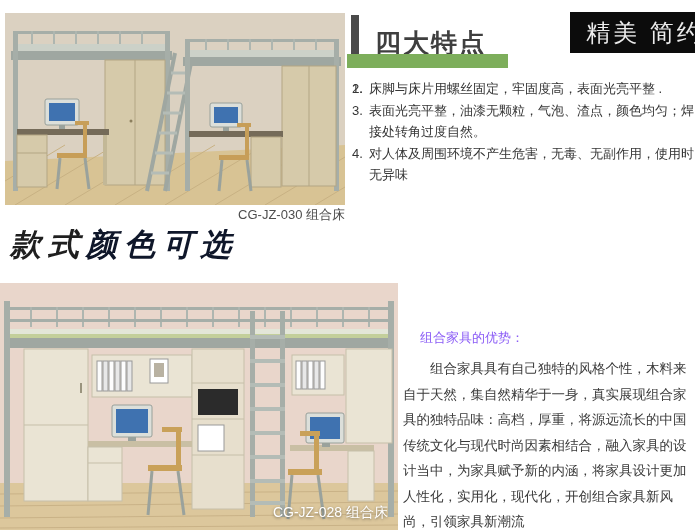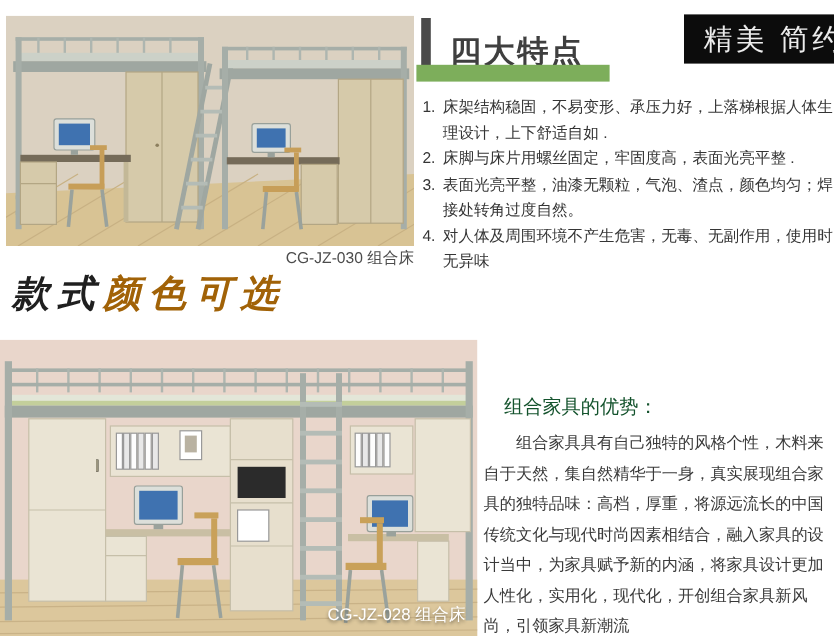--- a/index.html
+++ b/index.html
@@ -18,21 +18,21 @@
   }
   .caption2{
     position:absolute;right:10px;bottom:8px;color:#ffffff;font-size:14px;
     text-shadow:0 1px 3px rgba(0,0,0,.45);
   }
   .slogan{
     position:absolute;left:10px;top:224px;font-size:31px;font-weight:bold;
     font-style:italic;letter-spacing:7px;white-space:nowrap;
   }
   .slogan .black{color:#1f1f1f;}
-  .slogan .green{color:#a16207;font-style:italic;}
+  .slogan .green{color:#0f172a;font-style:italic;}
   
   .title-bar{position:absolute;left:351px;top:15px;width:8px;height:40px;background:#4a4a4a;}
   .section-title{
     position:absolute;left:369px;top:20px;font-size:26px;font-weight:bold;color:#3f3f3f;
     letter-spacing:2px;white-space:nowrap;
   }
   .green-underline{position:absolute;left:347px;top:54px;width:161px;height:14px;background:#7dae5b;}
   .badge{
     position:absolute;left:570px;top:12px;width:150px;height:41px;background:#0c0c0c;
     display:flex;align-items:center;justify-content:center;
@@ -42,21 +42,21 @@
     position:absolute;left:352px;top:78px;width:342px;margin:0;padding:0;list-style:none;
     font-size:13px;line-height:21.5px;color:#353535;
   }
   .features li{position:relative;padding-left:17px;}
   .features .num{position:absolute;left:0;top:0;}
   .std-config{
     position:absolute;left:352px;top:229px;width:342px;margin:0;
     font-size:13px;line-height:21.5px;color:#434343;
   }
   .adv-heading{
-    position:absolute;left:420px;top:329px;font-size:16px;color:#14532d;white-space:nowrap;
+    position:absolute;left:420px;top:329px;font-size:13px;color:#8b5cf6;white-space:nowrap;
   }
   .adv-paragraph{
     position:absolute;left:403px;top:356px;width:289px;margin:0;
     font-size:13.5px;line-height:25.5px;color:#3a3a3a;text-indent:2em;
   }
 </style>
 </head>
 <body>
 
 <div class="page">
@@ -273,21 +273,20 @@
   </figure>
 
   <div class="title-bar"></div>
   <h2 class="section-title" style="margin:6px">四大特点</h2>
   <div class="green-underline"></div>
   <div class="badge">精美 简约</div>
 
   <ol class="features">
     <li>
       <span class="num">1.</span>
-      <span>床架结构稳固，不易变形、承压力好，上落梯根据人体生理设计，上下舒适自如 .</span>
     </li>
     <li>
       <span class="num">2.</span>
       <span>床脚与床片用螺丝固定，牢固度高，表面光亮平整 .</span>
     </li>
     <li>
       <span class="num">3.</span>
       <span>表面光亮平整，油漆无颗粒，气泡、渣点，颜色均匀；焊接处转角过度自然。</span>
     </li>
     <li>

